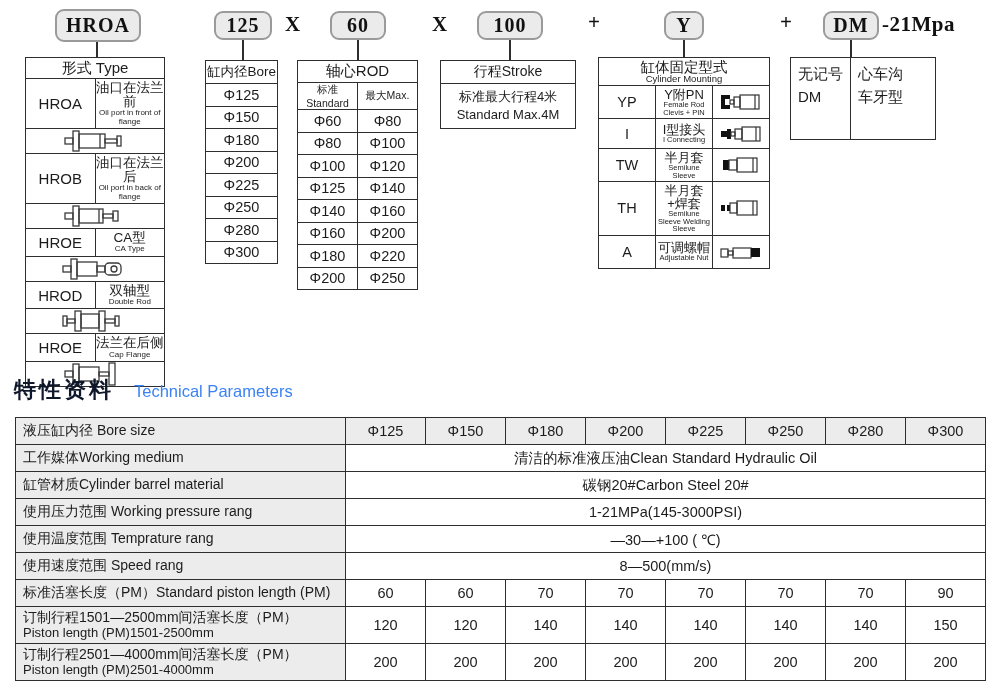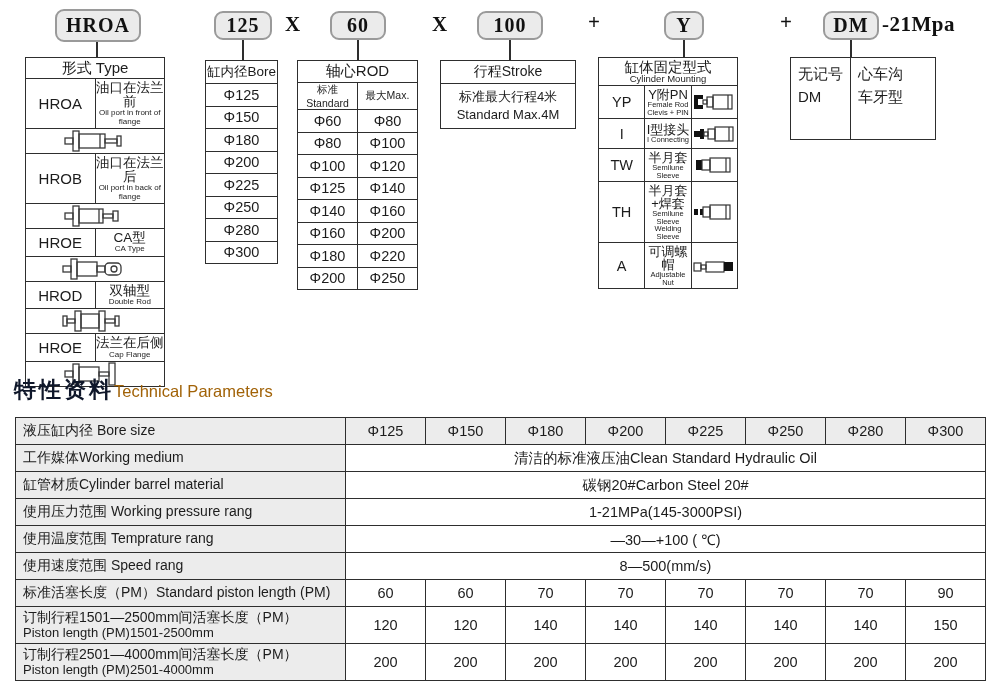--- a/index.html
+++ b/index.html
@@ -39,39 +39,39 @@
   
   .rod-table{width:121px;}
   .rod-table th.hd{height:22px;font-size:15px;}
   .rod-table th.sub{height:20px;font-size:10.5px;}
   .rod-table td{height:22.5px;font-size:14.5px;}
   
   .stroke-table{width:136px;}
   .stroke-table th{height:23px;font-size:14px;}
   .stroke-table td{height:45px;font-size:13px;line-height:1.35;}
   
-  .mount-table{width:140px;}
+  .mount-table{width:172px;}
   .mount-table th{height:28px;line-height:1;}
   .mount-table th .cn{font-size:14.5px;display:block;}
   .mount-table th .en{font-size:9.5px;display:block;}
   .mount-table td.mcode{width:36px;font-size:14.5px;}
   .mount-table td.mdesc{width:88px;line-height:1;padding:2px 0;}
   .mount-table td.mdesc .cn{font-size:13px;display:block;}
   .mount-table td.mdesc .en{font-size:7.5px;display:block;}
   .mount-table td.micon{width:48px;}
   
   .dm-table{width:146px;}
   .dm-table td{height:82px;vertical-align:top;text-align:left;
                padding:5px 0 0 7px;font-size:15px;line-height:1.5;}
   .dm-table td .ln{display:block;}
   
   .sec-title{position:absolute;left:14px;top:375px;display:flex;align-items:baseline;}
   .sec-title .cn{font-family:"Liberation Serif",serif;font-weight:bold;font-size:22px;
                  letter-spacing:3px;color:#0f172a;}
-  .sec-title .en{font-size:16.5px;color:#a16207;}
+  .sec-title .en{font-size:16.5px;margin-left:20px;color:#3b82f6;}
   
   .params-table{width:970px;}
   .params-table td{font-size:14px;}
   .params-table td.lbl{width:330px;text-align:left;padding-left:7px;background:#ececec;
                        font-size:14px;line-height:1.1;}
   .params-table td.lbl .l2{font-size:13px;}
   .params-table td.val{font-size:14.5px;}
   .params-table td.gray{background:#ececec;}
   .params-table tr.h27 td{height:27px;}
   .params-table tr.h37 td{height:37px;}

